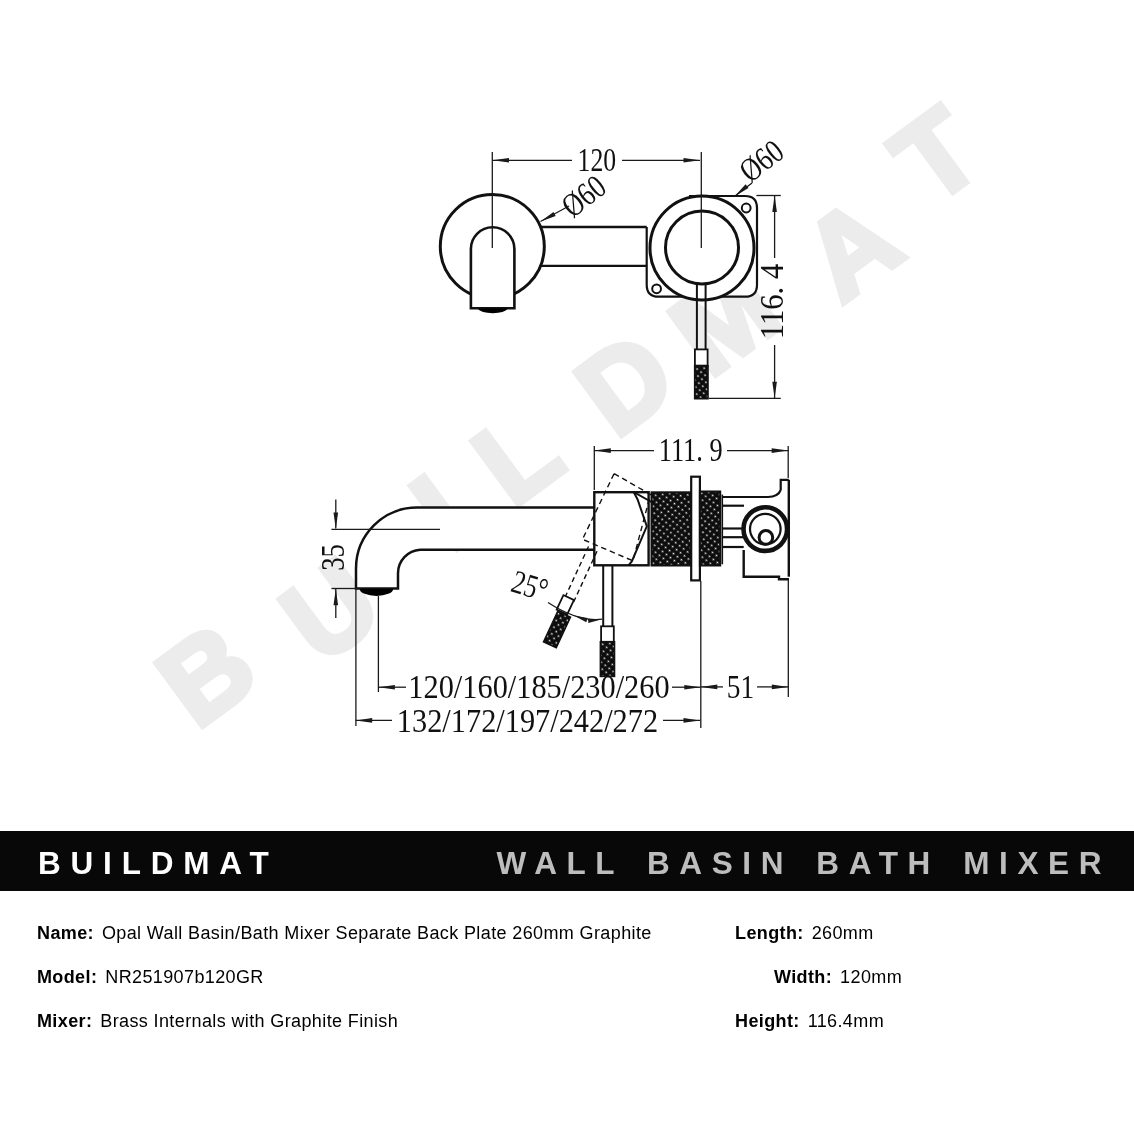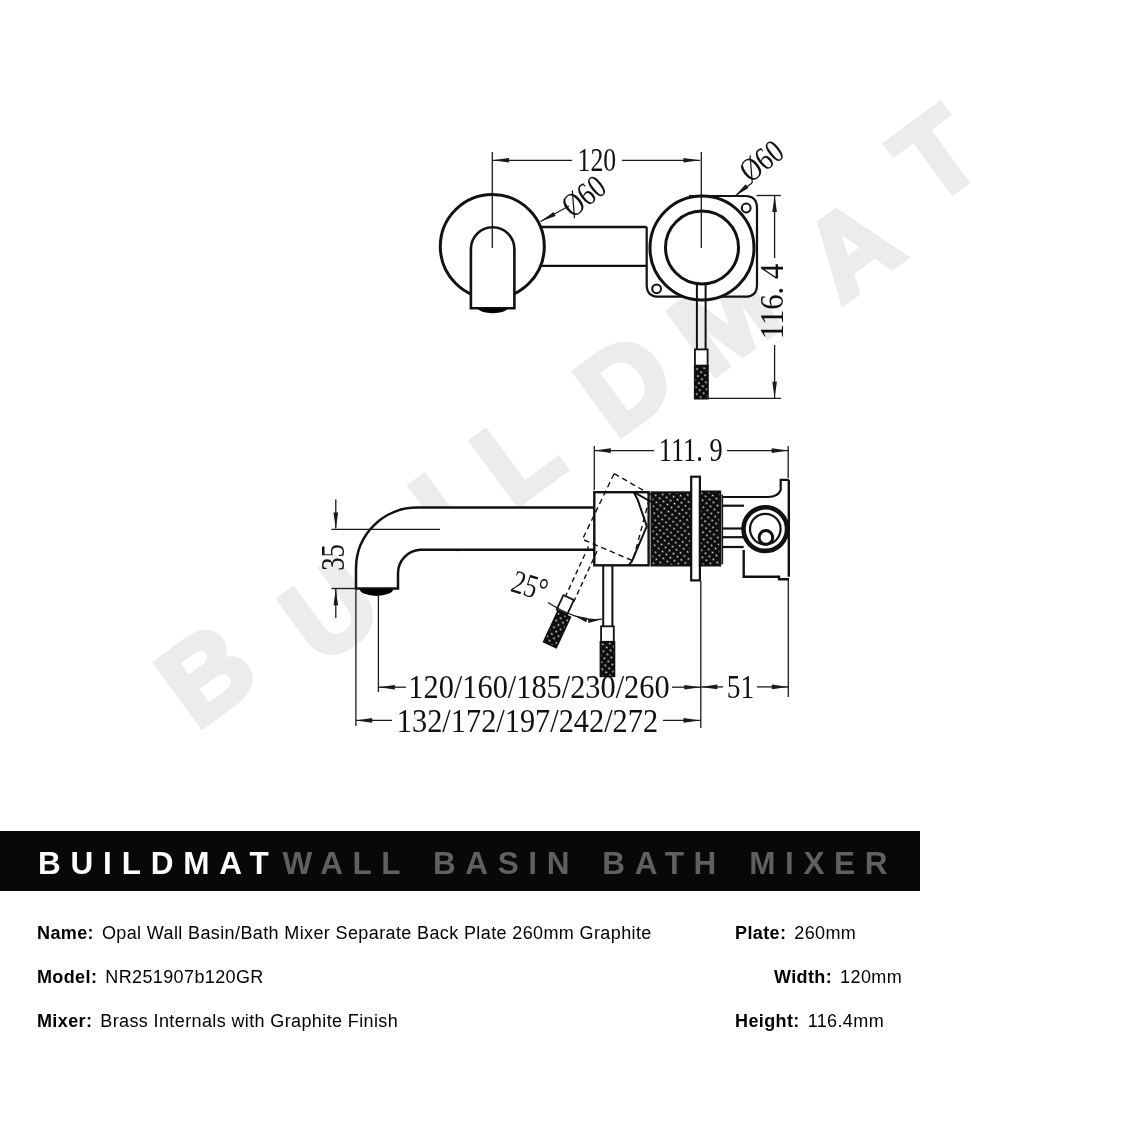--- a/index.html
+++ b/index.html
@@ -1,22 +1,22 @@
 <!DOCTYPE html>
 <html><head>
 <meta charset="utf-8">
 <style>
   html,body{margin:0;padding:0;background:#fff;width:1134px;height:1134px;overflow:hidden;}
   html{filter:grayscale(1);}
   body{font-family:"Liberation Sans",sans-serif;position:relative;}
   .abs{position:absolute;}
   .dimtxt{font-family:"Liberation Serif",serif;}
-  .banner{position:absolute;left:0;top:831px;width:920px;height:60px;background:#080808;}
+  .banner{position:absolute;left:0;top:831px;width:1134px;height:60px;background:#080808;}
   .bleft{position:absolute;left:38px;top:14px;color:#fff;font-weight:bold;font-size:31.5px;letter-spacing:9.8px;white-space:nowrap;}
-  .bright{position:absolute;right:23px;top:14px;color:#0f766e;font-weight:bold;font-size:31.5px;letter-spacing:9.6px;word-spacing:5px;white-space:nowrap;}
+  .bright{position:absolute;right:23px;top:14px;color:#c4b5fd;font-weight:bold;font-size:31.5px;letter-spacing:9.6px;word-spacing:5px;white-space:nowrap;}
   .spec{position:absolute;font-size:18px;letter-spacing:0.38px;color:#000;white-space:nowrap;}
   .spec b{margin-right:8px;margin-top:8px;}
 </style>
 </head>
 <body>
 
 <svg class="abs" style="left:0;top:0" width="1134" height="1134" viewBox="0 0 1134 1134">
 <defs>
 <pattern id="kn" patternUnits="userSpaceOnUse" width="5" height="5" patternTransform="rotate(38)">
   <rect width="5" height="5" fill="#0d0d0d"></rect>
@@ -233,21 +233,21 @@
 
 <div class="banner">
 
   <div class="bleft">BUILDMAT</div>
 
   <div class="bright">WALL BASIN BATH MIXER</div>
 </div>
 
 <div class="spec" style="left:37px;top:923px;"><b>Name:</b>Opal Wall Basin/Bath Mixer Separate Back Plate 260mm Graphite</div>
 
-<div class="spec" style="left:735px;top:923px;"><b>Plate:</b>260mm</div>
+<div class="spec" style="left:735px;top:923px;"><b>Length:</b>260mm</div>
 
 <div class="spec" style="left:37px;top:966.5px;"><b>Model:</b>NR251907b120GR</div>
 
 <div class="spec" style="left:774px;top:966.5px;"><b>Width:</b>120mm</div>
 
 <div class="spec" style="left:37px;top:1010.5px;"><b>Mixer:</b>Brass Internals with Graphite Finish</div>
 
 <div class="spec" style="left:735px;top:1010.5px;"><b>Height:</b>116.4mm</div>
 
 </body></html>

